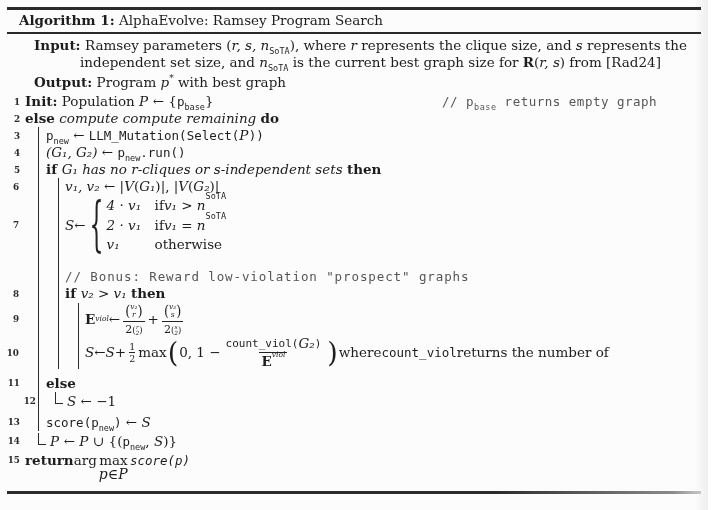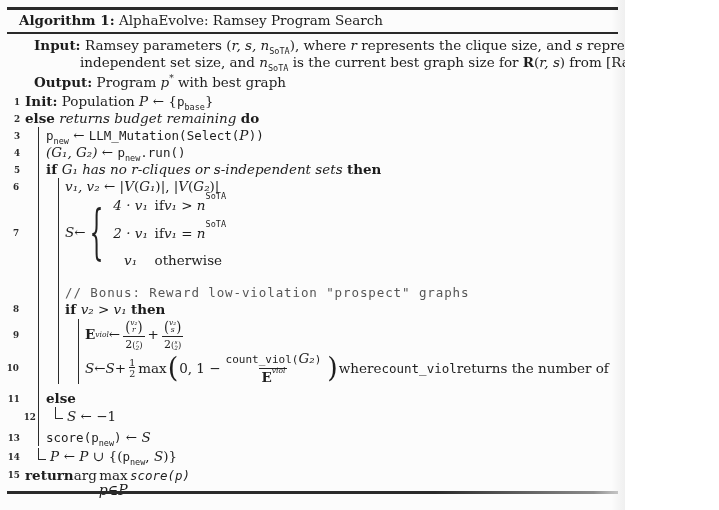--- a/index.html
+++ b/index.html
@@ -1,16 +1,16 @@
 <!DOCTYPE html>
 <html><head>
 <meta charset="utf-8">
 <style>
   html,body{margin:0;padding:0;background:#ffffff;}
-  .page{position:relative;width:625px;height:510px;background:#fcfcfc;overflow:hidden;
+  .page{position:relative;width:708px;height:510px;background:#fcfcfc;overflow:hidden;
         font-family:"DejaVu Serif","Liberation Serif",serif;color:#1d1d1d;}
   .rule{position:absolute;left:7px;right:7px;background:#2a2a2a;}
   .rule-top{top:7px;height:3px;}
   .rule-mid{top:32px;height:2px;}
   .rule-bot{top:491px;height:3px;background:linear-gradient(to right,#2a2a2a 70%,#8b8b8b 96%,#c9c9c9 100%);}
   .caption{position:absolute;top:12px;left:19px;font-size:13.5px;white-space:nowrap;}
   .bf{font-weight:700;}
   .it{font-style:italic;}
   .cal{font-style:italic;font-family:"DejaVu Serif",serif;letter-spacing:.3px;}
   .tt{font-family:"DejaVu Sans Mono","Liberation Mono",monospace;font-size:12.5px;}
@@ -40,21 +40,21 @@
   .foot-if2{padding-left:19px;}
   .corner{display:inline-block;width:7px;height:11px;border-left:1.5px solid #2a2a2a;
           border-bottom:1.5px solid #2a2a2a;vertical-align:top;margin-right:4px;}
   .cmt{font-family:"DejaVu Sans Mono","Liberation Mono",monospace;color:#565656;font-size:12.5px;}
   .cmt-inline{position:absolute;left:442px;top:0;letter-spacing:.5px;}
   .cmt-row{margin-top:14px;letter-spacing:.9px;}
   .gap-top{margin-top:6px;}
   .caserow{display:flex;align-items:center;min-height:58px;margin:1px 0;}
   .cbrace{display:inline-block;font-size:22px;line-height:1;transform:scaleY(2.75);
           margin:0 3px 0 4px;font-weight:400;color:#222;}
-  .cases{display:inline-flex;flex-direction:column;row-gap:9px;text-align:center;}
+  .cases{display:inline-flex;flex-direction:column;row-gap:1px;}
   .case-line{display:flex;line-height:18.5px;}
   .case-val{width:48px;}
   .fracrow{display:flex;align-items:center;min-height:28px;margin:1px 0;}
   .frac{display:inline-flex;flex-direction:column;align-items:center;line-height:1;margin:0 3px;vertical-align:middle;}
   .fnum{padding:0 2px 2px;display:inline-flex;align-items:center;}
   .fden{border-top:1.2px solid #222;padding:2px 2px 0;display:inline-flex;align-items:flex-start;}
   .bn{display:inline-flex;align-items:center;line-height:1;}
   .bnp{font-size:13px;transform:scaleY(1.15);}
   .bnst{display:inline-flex;flex-direction:column;align-items:center;font-size:7.5px;line-height:1.05;font-style:italic;}
   .bn.sm .bnp{font-size:8.5px;}
@@ -97,24 +97,25 @@
       </div>
       <div class="io-row">
         <span class="bf">Output:</span><span> Program </span><span class="it">p</span><span class="supstar">*</span><span> with best graph</span>
       </div>
     </div>
 
     <div class="body">
 
       <div class="row r0">
         <span class="num">1</span><span class="bf">Init:</span><span> Population </span><span class="cal">P</span><span> ← {</span><span class="tt">p</span><sub class="subtt">base</sub><span>}</span>
+        <span class="cmt cmt-inline"><span>// p</span><sub class="subtt">base</sub><span> returns empty graph</span></span>
       </div>
 
       <div class="row r0">
-        <span class="num">2</span><span class="bf">else</span><span class="it"> returns budget remaining </span><span class="bf">do</span>
+        <span class="num">2</span><span class="bf">else</span><span class="it"> compute compute remaining </span><span class="bf">do</span>
       </div>
 
       <div class="blk w">
 
         <div class="row r1">
           <span class="num">3</span><span class="tt">p</span><sub class="subtt">new</sub><span> ← </span><span class="tt">LLM_Mutation(Select(</span><span class="cal">P</span><span class="tt">))</span>
         </div>
 
         <div class="row r1">
           <span class="num">4</span><span class="it">(G₁, G₂)</span><span> ← </span><span class="tt">p</span><sub class="subtt">new</sub><span class="tt">.run()</span>

